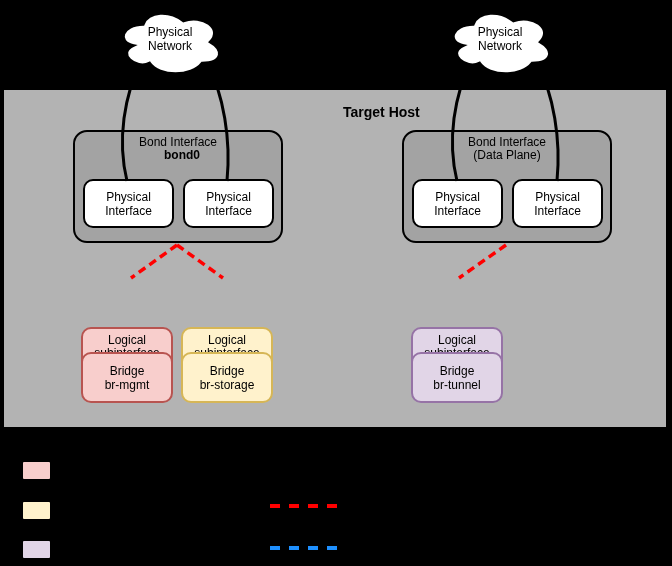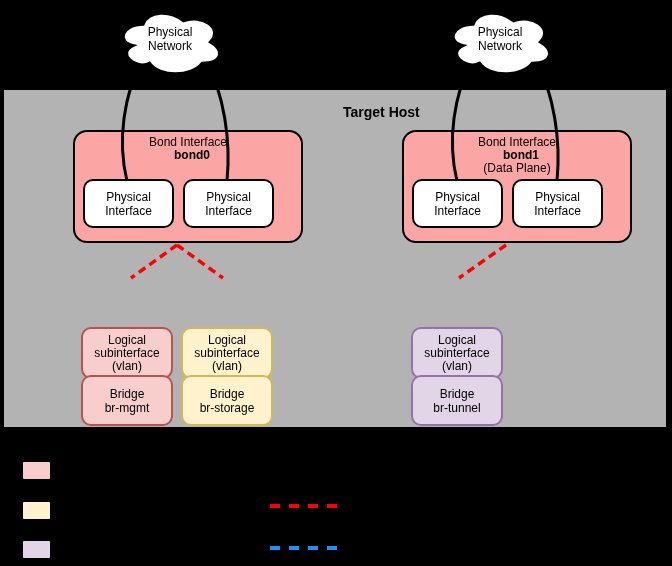--- a/index.html
+++ b/index.html
@@ -17,21 +17,21 @@
   }
   .cloud{position:absolute;top:7px;width:108px;height:70px;z-index:4;}
   .cloud.left{left:116px;} .cloud.right{left:446px;}
   .cloud svg{position:absolute;left:0;top:0;}
   .cloud-label{
     position:absolute;left:0;top:0;width:100%;height:100%;
     display:flex;align-items:center;justify-content:center;text-align:center;
     font-size:12px;line-height:14px;white-space:pre-line;padding-bottom:6px;box-sizing:border-box;
   }
   .bond{
-    position:absolute;top:130px;width:230px;height:113px;background:#fca5a5;
+    position:absolute;top:130px;width:210px;height:113px;background:#a3a3a3;
     border:2.5px solid #000;border-radius:14px;box-sizing:border-box;z-index:2;
   }
   .bond.b0{left:73px;} .bond.b1{left:402px;}
   .bond-label{
     position:absolute;left:0;top:4px;width:100%;text-align:center;
     font-size:12px;line-height:13px;
   }
   .bond-name{font-weight:bold;margin-left:8px;}
   .nic{
     position:absolute;top:47px;width:91px;height:49px;background:#fff;
@@ -40,21 +40,21 @@
     font-size:12px;line-height:14px;white-space:pre-line;
   }
   .nic.n1{left:8px;} .nic.n2{left:108px;}
   .sub{
     position:absolute;top:279px;width:92px;height:52px;
     border:2px solid;border-radius:10px;box-sizing:border-box;z-index:5;
     display:flex;align-items:center;justify-content:center;text-align:center;
     font-size:12px;line-height:13px;white-space:pre-line;margin-top:48px;
   }
   .bridge{
-    position:absolute;top:375px;width:92px;height:51px;
+    position:absolute;top:352px;width:92px;height:51px;
     border:2px solid;border-radius:10px;box-sizing:border-box;z-index:5;
     display:flex;flex-direction:column;align-items:center;justify-content:center;text-align:center;
     font-size:12px;line-height:14px;
   }
   .bridge .bname{font-weight:normal;}
   .x1{left:81px;} .x2{left:181px;} .x3{left:411px;}
   .c-pink{background:#F8CECC;border-color:#B85450;}
   .c-yellow{background:#FFF2CC;border-color:#D6B656;}
   .c-purple{background:#E1D5E7;border-color:#9673A6;}
   .overlay{position:absolute;left:0;top:0;z-index:3;}
@@ -79,21 +79,20 @@
     </div>
     <div class="nic n1">Physical
 Interface</div>
     <div class="nic n2">Physical
 Interface</div>
   </div>
 
   <div class="bond b1">
     <div class="bond-label">
       <div>Bond Interface</div>
-      <div class="bond-name">bond1</div>
       <div>(Data Plane)</div>
     </div>
     <div class="nic n1">Physical
 Interface</div>
     <div class="nic n2">Physical
 Interface</div>
   </div>
 
   <svg class="overlay" width="672" height="566">
     <g fill="none" stroke="#000000" stroke-width="3">

